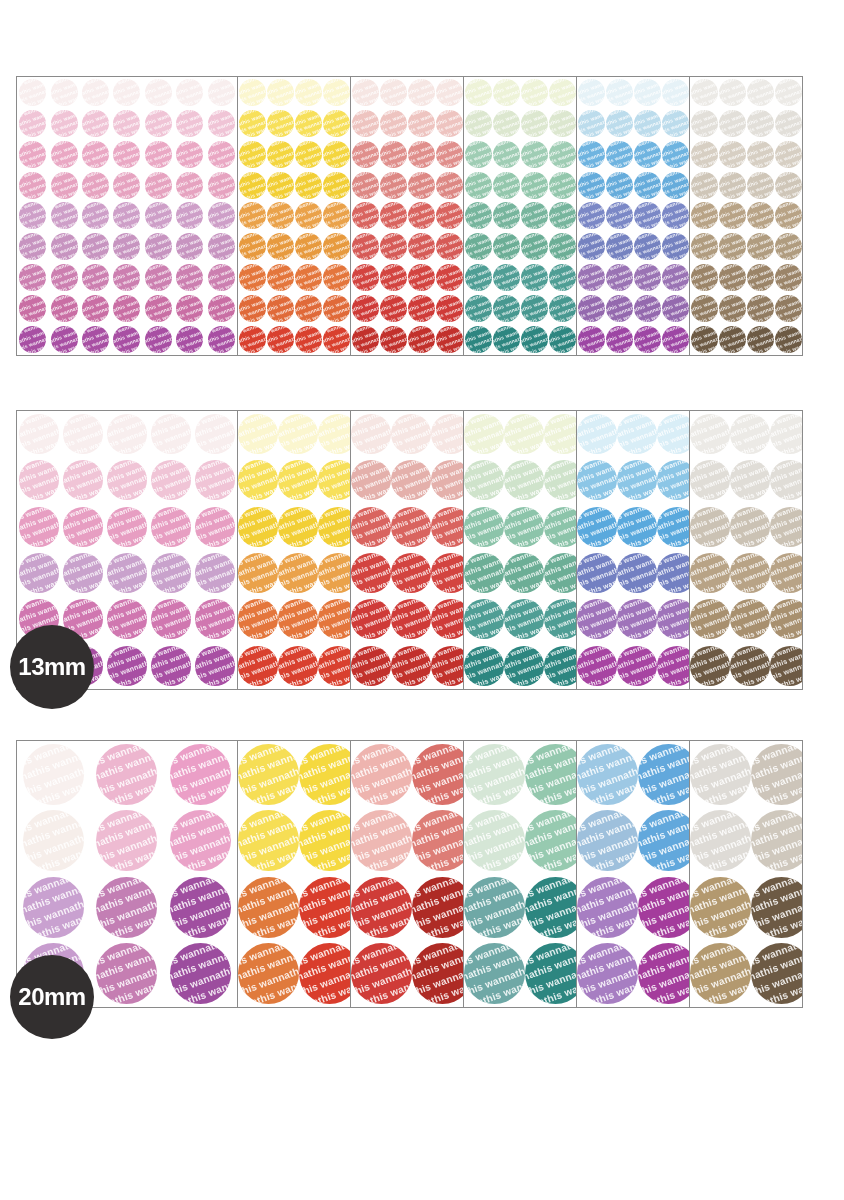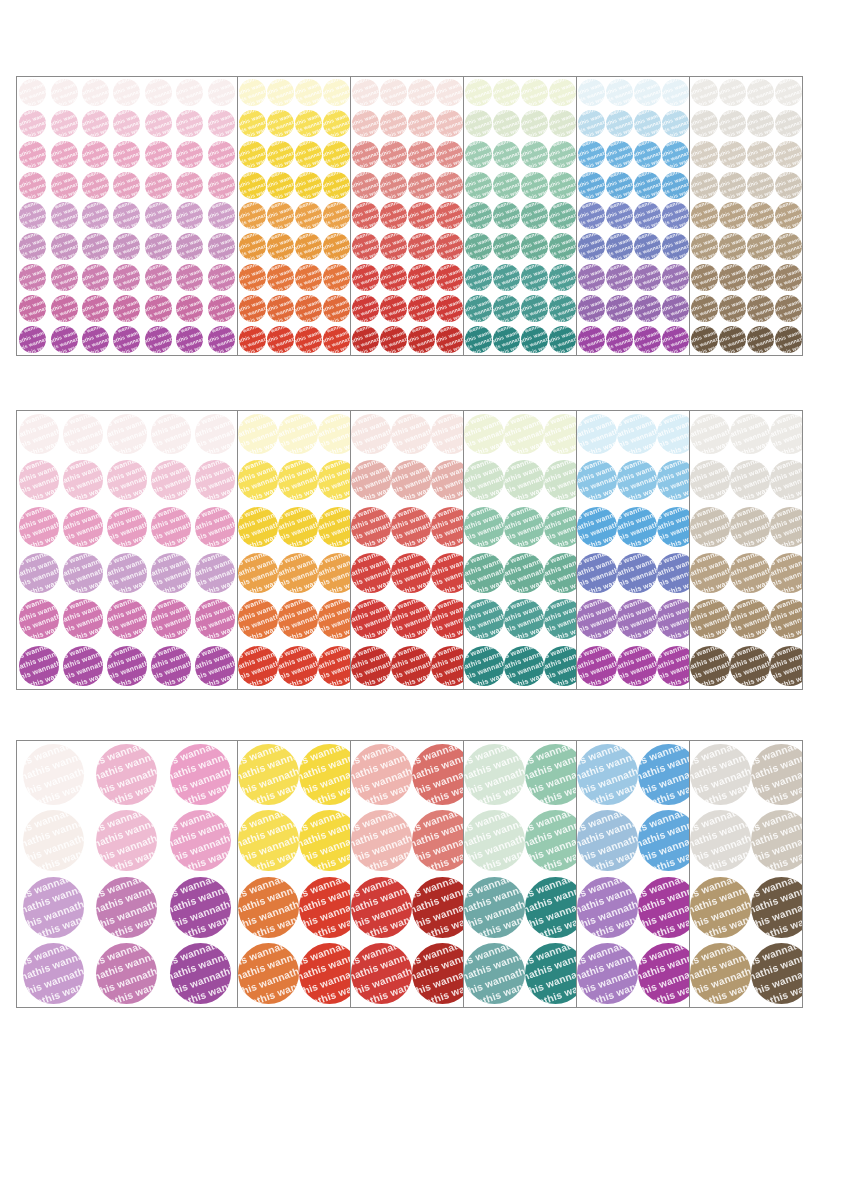--- a/index.html
+++ b/index.html
@@ -3770,20 +3770,21 @@
               <span>wannathis wannathis</span>
               <span>wannathis wannathis</span>
               <span>wannathis wannathis</span>
               <span>wannathis wannathis</span>
               <span>wannathis wannathis</span>
             </div>
           </div>
         </div>
       </div>
     </div>
+    <div class="size-badge" style="left: 10px; top: 625px; width: 84px; height: 84px; font-size: 24px; background: rgb(50, 47, 47); color: rgb(255, 255, 255);">13mm</div>
     <div class="size-block" style="top: 740px; height: 268px;">
       <div class="panel" style="width: 222px; border-color: rgb(138, 138, 138);">
         <div class="dot-grid" style="grid-template-columns: repeat(3, 1fr); grid-template-rows: repeat(4, 1fr);">
           <div class="dot" style="width: 61px; height: 61px; background: rgb(248, 240, 238);">
             <div class="wm" style="font-size: 10px;">
               <span>wannathis wannathis</span>
               <span>wannathis wannathis</span>
               <span>wannathis wannathis</span>
               <span>wannathis wannathis</span>
               <span>wannathis wannathis</span>
@@ -4316,13 +4317,14 @@
               <span>wannathis wannathis</span>
               <span>wannathis wannathis</span>
               <span>wannathis wannathis</span>
               <span>wannathis wannathis</span>
               <span>wannathis wannathis</span>
             </div>
           </div>
         </div>
       </div>
     </div>
+    <div class="size-badge" style="left: 10px; top: 955px; width: 84px; height: 84px; font-size: 24px; background: rgb(50, 47, 47); color: rgb(255, 255, 255);">20mm</div>
   </div>
 
 </body></html>

